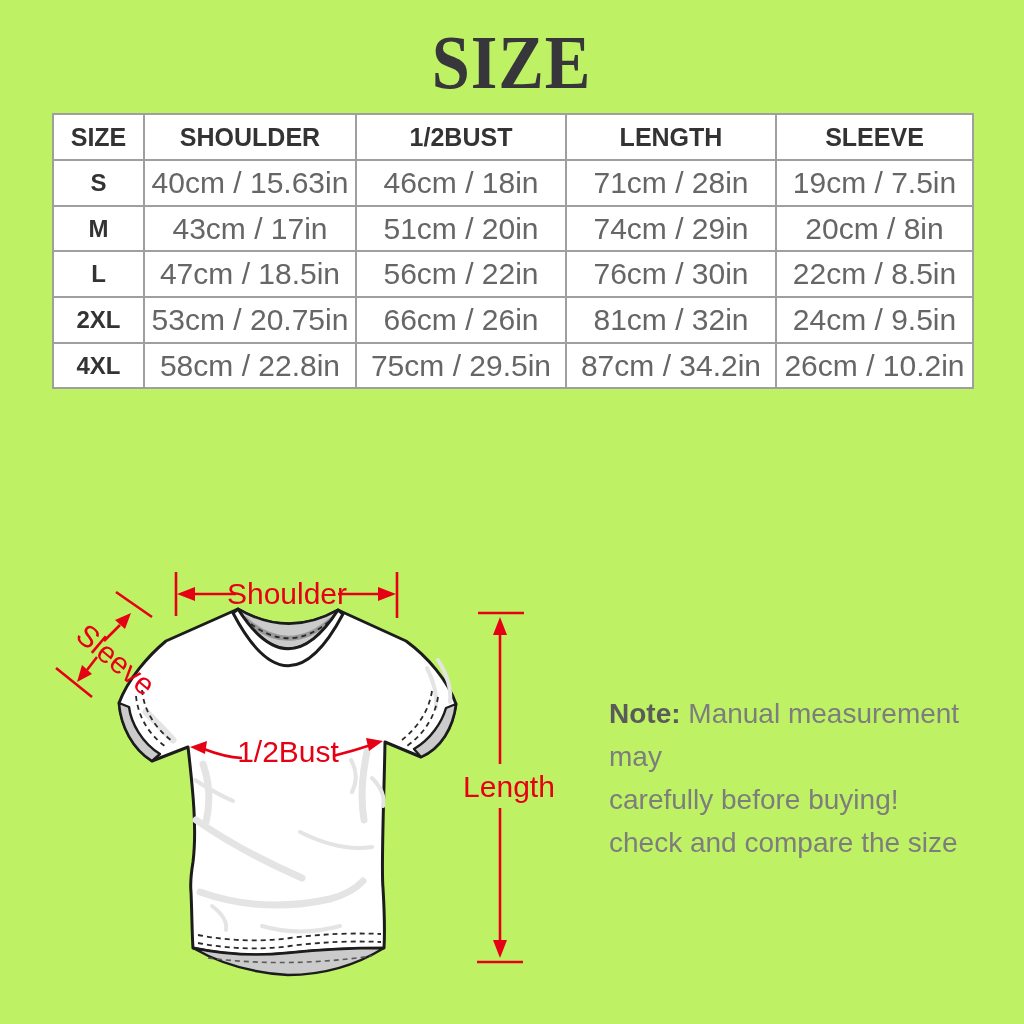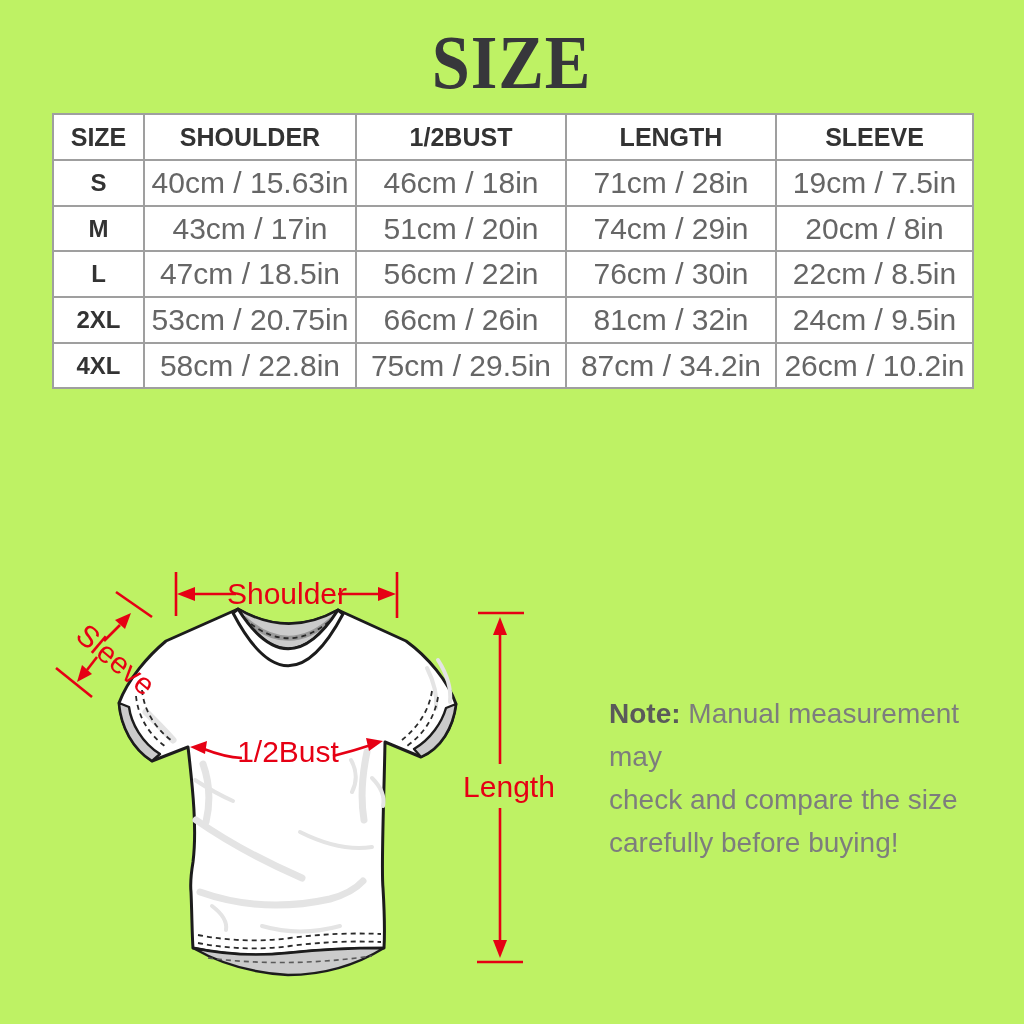--- a/index.html
+++ b/index.html
@@ -188,17 +188,17 @@
       <polygon class="red-fill" points="500,617 493,635 507,635"></polygon>
       <polygon class="red-fill" points="500,958 493,940 507,940"></polygon>
       <path class="red-line" d="M500,633 L500,764"></path>
       <path class="red-line" d="M500,808 L500,942"></path>
       <text class="red-label" x="509" y="797" text-anchor="middle">Length</text>
     </g>
   </svg>
 
   <div id="note">
     <div><span class="note-label">Note:</span> <span>Manual measurement may</span></div>
+    <div>carefully before buying!</div>
     <div>check and compare the size</div>
-    <div>carefully before buying!</div>
   </div>
 
 </div>
 
 </body></html>

